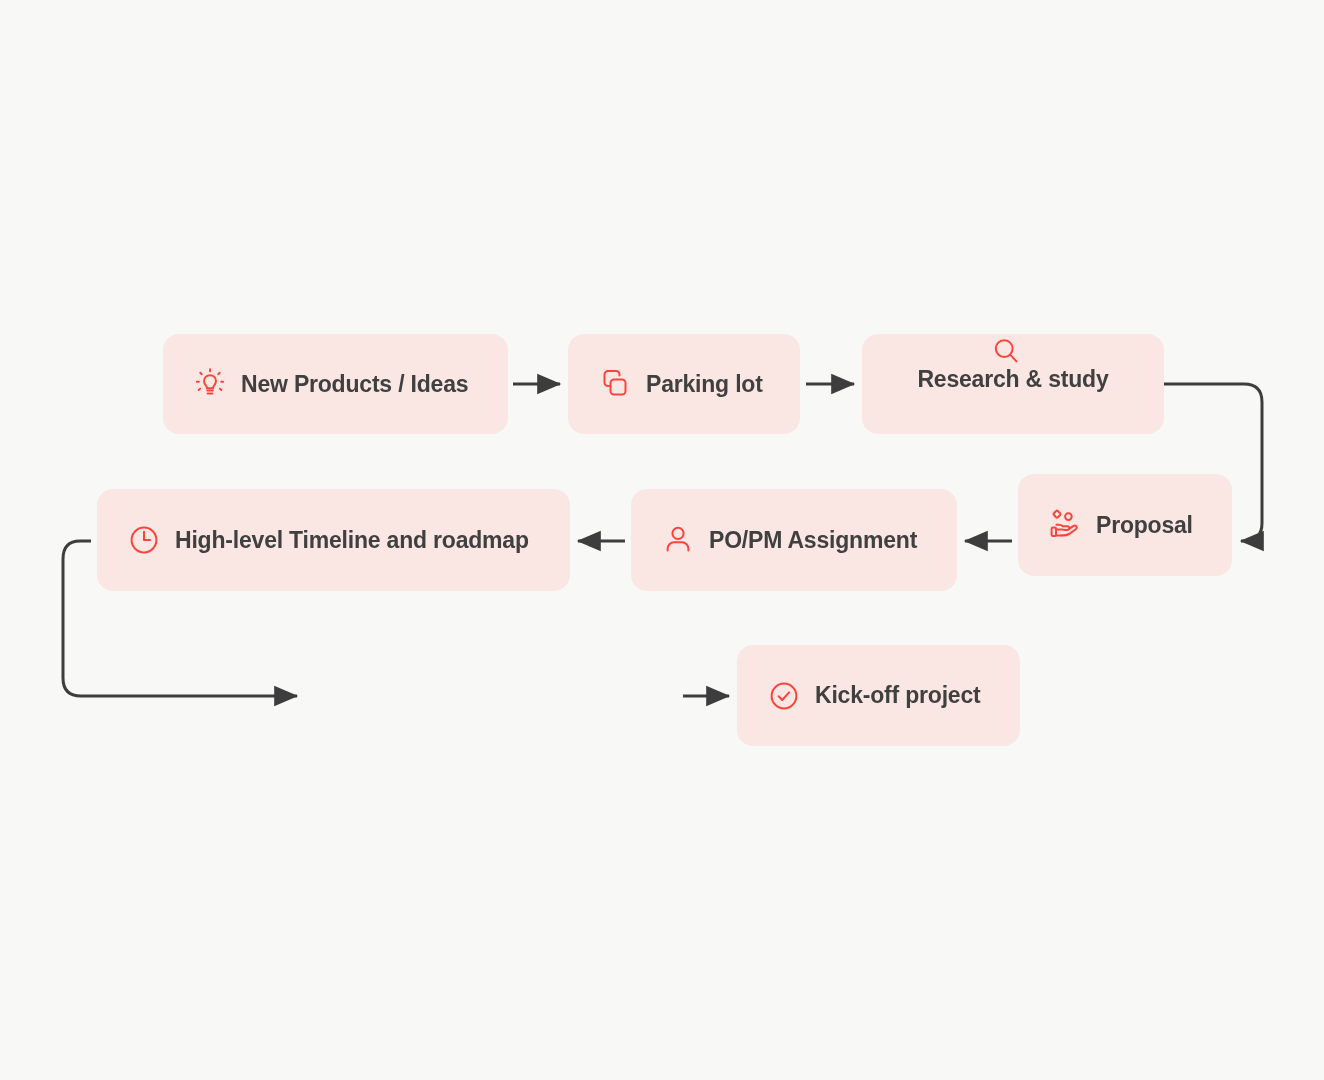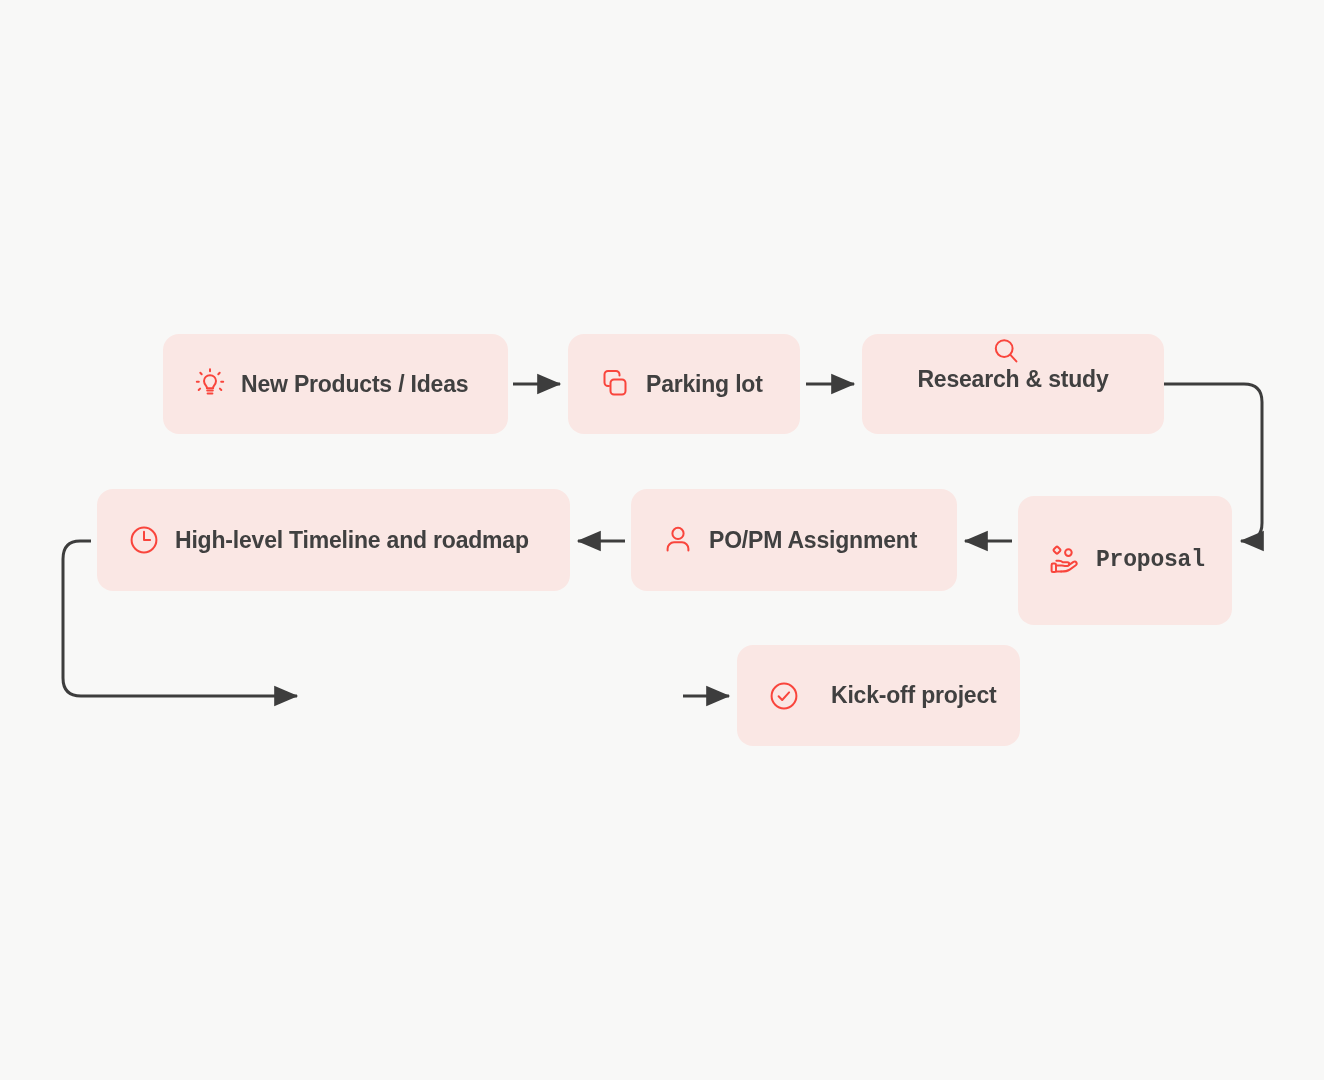--- a/index.html
+++ b/index.html
@@ -117,21 +117,21 @@
   <div class="node" style="left:862px; top:334px; width:302px; height:100px;flex-direction:column;">
     <span class="node-icon">
       <svg viewBox="0 0 34 34" fill="none" stroke="#f9453c" stroke-width="2" stroke-linecap="round" stroke-linejoin="round">
         <circle cx="15.2" cy="14.6" r="8.4"></circle>
         <path d="M21.4 20.8l6 6.6"></path>
       </svg>
     </span>
     <span class="node-label">Research &amp; study</span>
   </div>
 
-  <div class="node" style="left:1018px; top:496px; width:214px; height:129px;font-family:Liberation Mono, monospace;">
+  <div class="node" style="left:1018px; top:474px; width:214px; height:102px;">
     <span class="node-icon">
       <svg viewBox="0 0 34 34" fill="none" stroke="#f9453c" stroke-width="2" stroke-linecap="round" stroke-linejoin="round">
         <rect x="6.2" y="3.3" width="5.6" height="5.6" rx="1.2" transform="rotate(45 9 6.1)"></rect>
         <circle cx="20.4" cy="8.6" r="3.3"></circle>
         <rect x="3.6" y="19.6" width="4.4" height="8.4" rx="1.3"></rect>
         <path d="M8.4 21.6h5.4c1.2 0 2.2 .3 3 .3h2.6c1 0 1.8-.8 1.8-1.8s-.8-1.8-1.8-1.8h-4.6c-1-1-2.4-1.6-3.9-1.6H8.4"></path>
         <path d="M13.1 27.6c3.5 0 6.6-.6 8.6-2l6.1-4.4c.9-.7 1.1-1.9 .5-2.8-.6-.9-1.9-1.1-2.8-.5l-4.4 3"></path>
         <path d="M8.4 27.6h4.7"></path>
       </svg>
     </span>
@@ -152,21 +152,21 @@
     <span class="node-icon">
       <svg viewBox="0 0 34 34" fill="none" stroke="#f9453c" stroke-width="2" stroke-linecap="round" stroke-linejoin="round">
         <circle cx="17" cy="17" r="12.4"></circle>
         <path d="M17 8.8V17h6.1"></path>
       </svg>
     </span>
     <span class="node-label">High-level Timeline and roadmap</span>
   </div>
 
 
-  <div class="node" style="left:737px; top:645px; width:283px; height:101px;gap:16px;">
+  <div class="node" style="left:737px; top:645px; width:283px; height:101px;">
     <span class="node-icon">
       <svg viewBox="0 0 34 34" fill="none" stroke="#f9453c" stroke-width="2" stroke-linecap="round" stroke-linejoin="round">
         <circle cx="17" cy="17" r="12.4"></circle>
         <path d="M11.6 17.2l3.6 3.8 6.9-7.6"></path>
       </svg>
     </span>
     <span class="node-label">Kick-off project</span>
   </div>
 
 </div>

